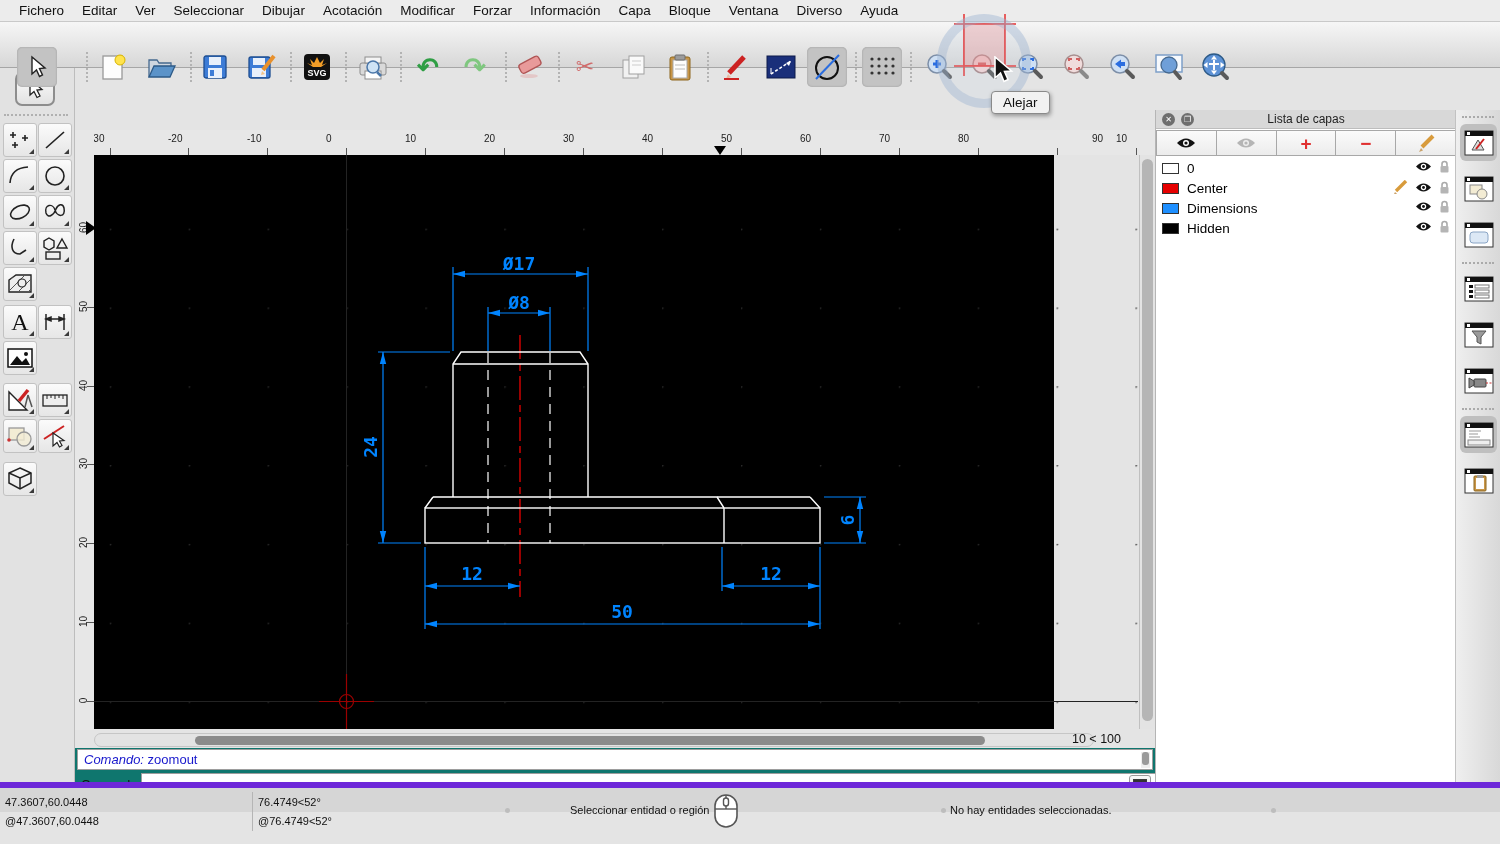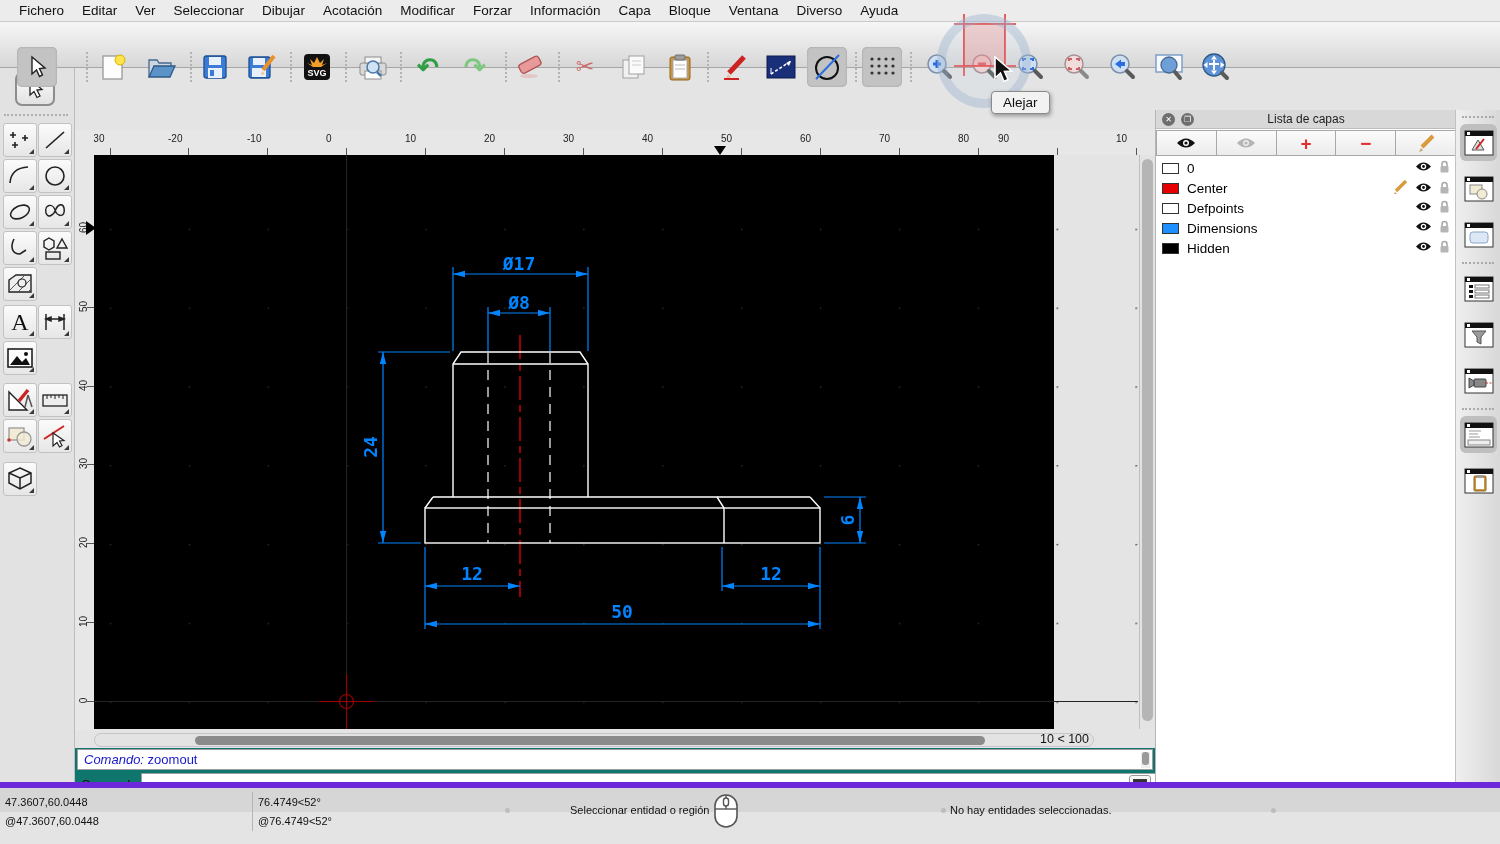--- a/index.html
+++ b/index.html
@@ -44,21 +44,21 @@
   #vruler { position:absolute; left:75px; top:130px; width:19px; height:600px; background:#e7e7e7; }
   #vruler .rlab { position:absolute; left:-12px; width:40px; text-align:center; font-size:10px; color:#222; transform:rotate(-90deg); }
   #vruler .tick { position:absolute; right:0; height:1px; width:7px; background:#555; }
   #vmarker { position:absolute; right:-2px; width:0; height:0; border-top:7px solid transparent; border-bottom:7px solid transparent; border-left:10px solid #000; }
   #corner { position:absolute; left:75px; top:130px; width:19px; height:25px; background:#e7e7e7; }
   #canvas-wrap { position:absolute; left:94px; top:155px; width:960px; height:574px; background:#000;font-weight:bold; }
   #vscroll { position:absolute; left:1139px; top:155px; width:16px; height:574px; background:#e3e3e3; border-left:1px solid #c0c0c0; }
   #vscroll .thumb { position:absolute; left:2px; top:4px; width:11px; height:562px; background:#b5b5b5; border-radius:6px; }
   #hscroll { position:absolute; left:94px; top:733px; width:1000px; height:14px; background:#e3e3e3; border:1px solid #c6c6c6; border-radius:7px; }
   #hscroll .thumb { position:absolute; left:100px; top:1.5px; width:790px; height:9px; background:#8b8b8b; border-radius:5px; }
-  #zoom-indicator { position:absolute; left:1040px; top:732px; width:113px; text-align:left; font-size:12.5px; color:#111; }
+  #zoom-indicator { position:absolute; left:1040px; top:732px; width:113px; text-align:center; font-size:12.5px; color:#111; }
 
   
   #cmd-area { position:absolute; left:75px; top:748px; width:1080px; height:49px; background:#0f766e; }
   #cmd-history { position:absolute; left:2px; top:1px; width:1076px; height:21px; background:#fff; border:1px solid #9d9d9d; font-size:13px; padding:2px 6px; color:#1717cc; }
   #cmd-history .lbl { font-style:italic; }
   #cmd-hist-scroll { position:absolute; right:2px; top:2px; width:9px; height:16px; background:#eee; }
   #cmd-hist-scroll .thumb { position:absolute; left:1px; top:0; width:7px; height:13px; background:#9a9a9a; border-radius:3px; }
   #cmd-row { position:absolute; left:2px; top:25px; width:1076px; height:23px; }
   #cmd-label { position:absolute; left:4px; top:4px; font-size:13px; color:#111; }
   #cmd-input { position:absolute; left:64px; top:0; width:1062px; height:22px; border:1px solid #9d9d9d; background:#fff; font-size:13px; padding:0 5px; font-family:"Liberation Sans",sans-serif; }
@@ -465,21 +465,21 @@
     <span class="rlab" style="left:548px">40</span>
       <span class="tick" style="left:568px"></span>
     <span class="rlab" style="left:627px">50</span>
       <span class="tick" style="left:647px"></span>
     <span class="rlab" style="left:706px">60</span>
       <span class="tick" style="left:726px"></span>
     <span class="rlab" style="left:785px">70</span>
       <span class="tick" style="left:805px"></span>
     <span class="rlab" style="left:864px">80</span>
       <span class="tick" style="left:884px"></span>
-    <span class="rlab" style="left:904px">90</span>
+    <span class="rlab" style="left:998px">90</span>
       <span class="tick" style="left:963px"></span>
     <span class="rlab" style="left:1022px">10</span>
       <span class="tick" style="left:1042px"></span>
     <div id="hmarker" style="left:620px"></div>
   </div>
   <div id="vruler">
     <span class="rlab" style="top:92px">60</span>
       <span class="tick" style="top:98px"></span>
     <span class="rlab" style="top:171px">50</span>
       <span class="tick" style="top:177px"></span>
@@ -659,35 +659,20 @@
               <circle cx="8.5" cy="5.5" r="2.7" fill="#fff"></circle>
               <circle cx="8.5" cy="5.5" r="1.4" fill="#111"></circle>
             </svg>
           <svg width="11" height="13">
               <path d="M3,6 V4 a2.5,2.5 0 0 1 5,0 V6" fill="none" stroke="#aaa" stroke-width="1.6"></path>
               <rect x="1.5" y="6" width="8" height="6.5" rx="1" fill="#b5b5b5"></rect>
             </svg>
         </span>
       </div>
       <div class="lrow">
-        <span class="swatch" style="background: rgb(255, 255, 255);"></span>
-        <span class="lname">Defpoints</span>
-        <span class="ricons">
-          <svg width="17" height="11">
-              <path d="M1,5.5 Q8.5,-2.5 16,5.5 Q8.5,13.5 1,5.5 Z" fill="#111"></path>
-              <circle cx="8.5" cy="5.5" r="2.7" fill="#fff"></circle>
-              <circle cx="8.5" cy="5.5" r="1.4" fill="#111"></circle>
-            </svg>
-          <svg width="11" height="13">
-              <path d="M3,6 V4 a2.5,2.5 0 0 1 5,0 V6" fill="none" stroke="#aaa" stroke-width="1.6"></path>
-              <rect x="1.5" y="6" width="8" height="6.5" rx="1" fill="#b5b5b5"></rect>
-            </svg>
-        </span>
-      </div>
-      <div class="lrow">
         <span class="swatch" style="background: rgb(30, 143, 255);"></span>
         <span class="lname">Dimensions</span>
         <span class="ricons">
           <svg width="17" height="11">
               <path d="M1,5.5 Q8.5,-2.5 16,5.5 Q8.5,13.5 1,5.5 Z" fill="#111"></path>
               <circle cx="8.5" cy="5.5" r="2.7" fill="#fff"></circle>
               <circle cx="8.5" cy="5.5" r="1.4" fill="#111"></circle>
             </svg>
           <svg width="11" height="13">
               <path d="M3,6 V4 a2.5,2.5 0 0 1 5,0 V6" fill="none" stroke="#aaa" stroke-width="1.6"></path>

